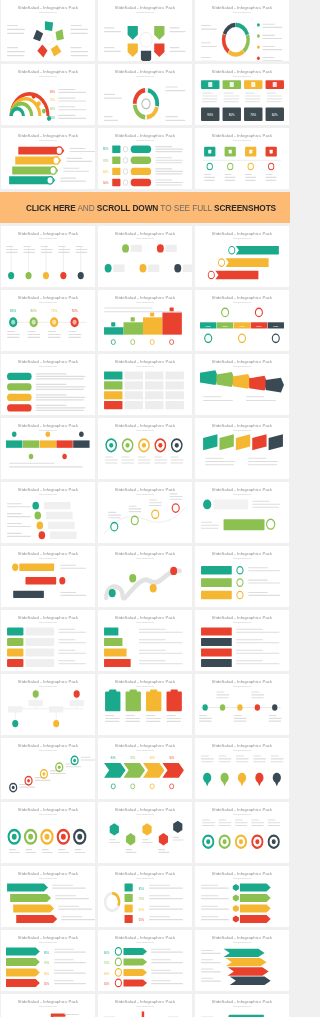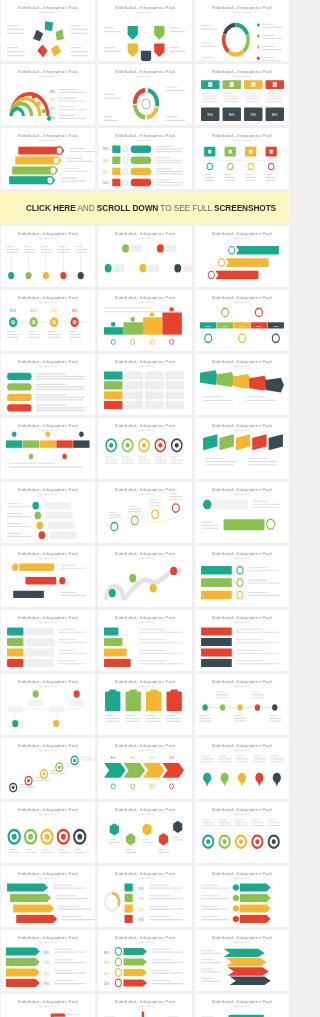--- a/index.html
+++ b/index.html
@@ -22,21 +22,21 @@
     letter-spacing:.12px; white-space:nowrap;
   }
   .slide-sub {
     position:absolute; top:11px; left:0; right:0;
     text-align:center; font-size:2px; color:#c3c3c3; white-space:nowrap;
   }
   .art { position:absolute; top:15px; left:4px; right:4px; bottom:4px; }
 
   
   .banner {
-    height:31px; width:290px; background:#fef9c3;
+    height:31px; width:290px; background:#fdba74;
     display:flex; align-items:center; justify-content:center;
     margin-bottom:3px;
     padding-left:12px;
   }
   .banner-text { font-size:8.3px; color:#3f3f3f; white-space:nowrap; letter-spacing:-.1px; }
   .banner-text b { font-weight:bold; color:#2b2b2b; }
   .banner-text span { font-weight:normal; color:#6a6a6a; }
 
   svg { display:block; width:100%; height:100%; overflow:visible; }
 </style>

